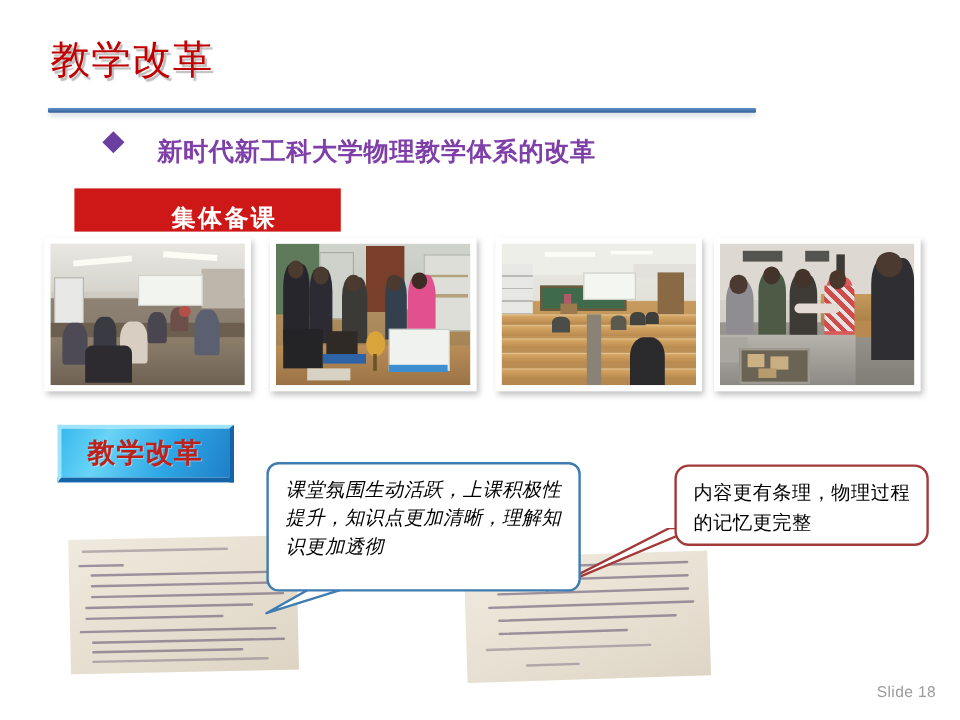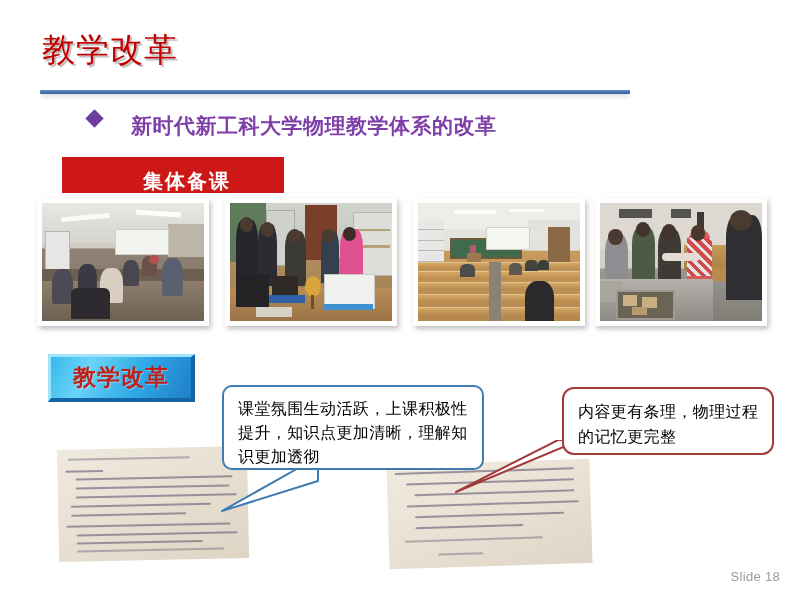--- a/index.html
+++ b/index.html
@@ -287,23 +287,24 @@
   .callout {
     position: absolute;
     background: #ffffff;
     box-sizing: border-box;
     padding: 10px 13px 9px 14px;
   }
   #callout-blue {
     left: 222px;
     top: 385px;
     width: 262px;
-    height: 85px;
+    height: 108px;
     border: 2px solid #3E7CB1;
     border-radius: 10px;
+    font-style: italic;
   }
   #callout-red {
     left: 562px;
     top: 387px;
     width: 212px;
     height: 68px;
     border: 2px solid #A33A3A;
     border-radius: 12px;
   }
   .callout-text {

